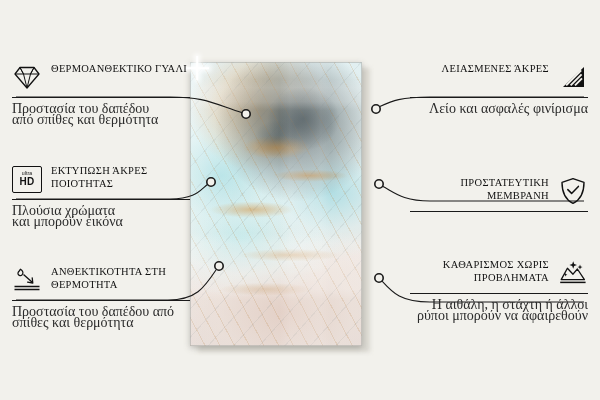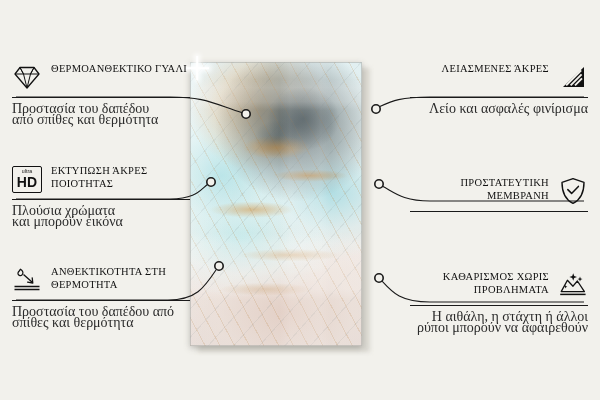--- a/index.html
+++ b/index.html
@@ -204,21 +204,21 @@
     font-family: "Liberation Sans", sans-serif;
     color: #111111;
     line-height: 1;
   }
   .hd-badge .hd-ultra {
     font-size: 5.2px;
     letter-spacing: 0.1px;
     margin-bottom: 1px;
   }
   .hd-badge .hd-hd {
-    font-size: 14px;
+    font-size: 10px;
     font-weight: 700;
     letter-spacing: 0.2px;
   }
 </style>
 </head>
 <body>
 
 <div id="infographic">
 
   <div id="product-stage">
@@ -327,21 +327,21 @@
           <path d="M13 1.6 L24 5.4 C24 16.2 20.4 22.6 13 26.4 C5.6 22.6 2 16.2 2 5.4 Z" fill="none" stroke="#111" stroke-width="1.4" stroke-linejoin="round"></path>
           <path d="M7.8 12.6 L11.6 16.4 L18.4 9.4" fill="none" stroke="#111" stroke-width="1.5" stroke-linecap="round" stroke-linejoin="round"></path>
         </svg>
       </span>
       <span class="feature-title">ΠΡΟΣΤΑΤΕΥΤΙΚΗ
 ΜΕΜΒΡΑΝΗ</span>
     </div>
     <div class="feature-rule"></div>
   </div>
 
-  <div class="feature feature-right" style="top:270px">
+  <div class="feature feature-right" style="top:258px">
     <div class="feature-head">
       <span class="icon-box">
         <svg width="28" height="26" viewBox="0 0 28 26">
           <path d="M2.2 19.6 L8.4 8.2 L14.0 14.2 L18.4 9.0 L25.4 19.6 Z" fill="none" stroke="#111" stroke-width="1.3" stroke-linejoin="round"></path>
           <path d="M1.2 22.4 H26.6" stroke="#111" stroke-width="1.5"></path>
           <path d="M14.2 1.2 L15.2 4.0 L18.0 5.0 L15.2 6.0 L14.2 8.8 L13.2 6.0 L10.4 5.0 L13.2 4.0 Z" fill="#111"></path>
           <path d="M21.0 4.6 L21.7 6.4 L23.5 7.1 L21.7 7.8 L21.0 9.6 L20.3 7.8 L18.5 7.1 L20.3 6.4 Z" fill="#111"></path>
           <path d="M6.6 13.0 L7.1 14.3 L8.4 14.8 L7.1 15.3 L6.6 16.6 L6.1 15.3 L4.8 14.8 L6.1 14.3 Z" fill="#111"></path>
         </svg>
       </span>

